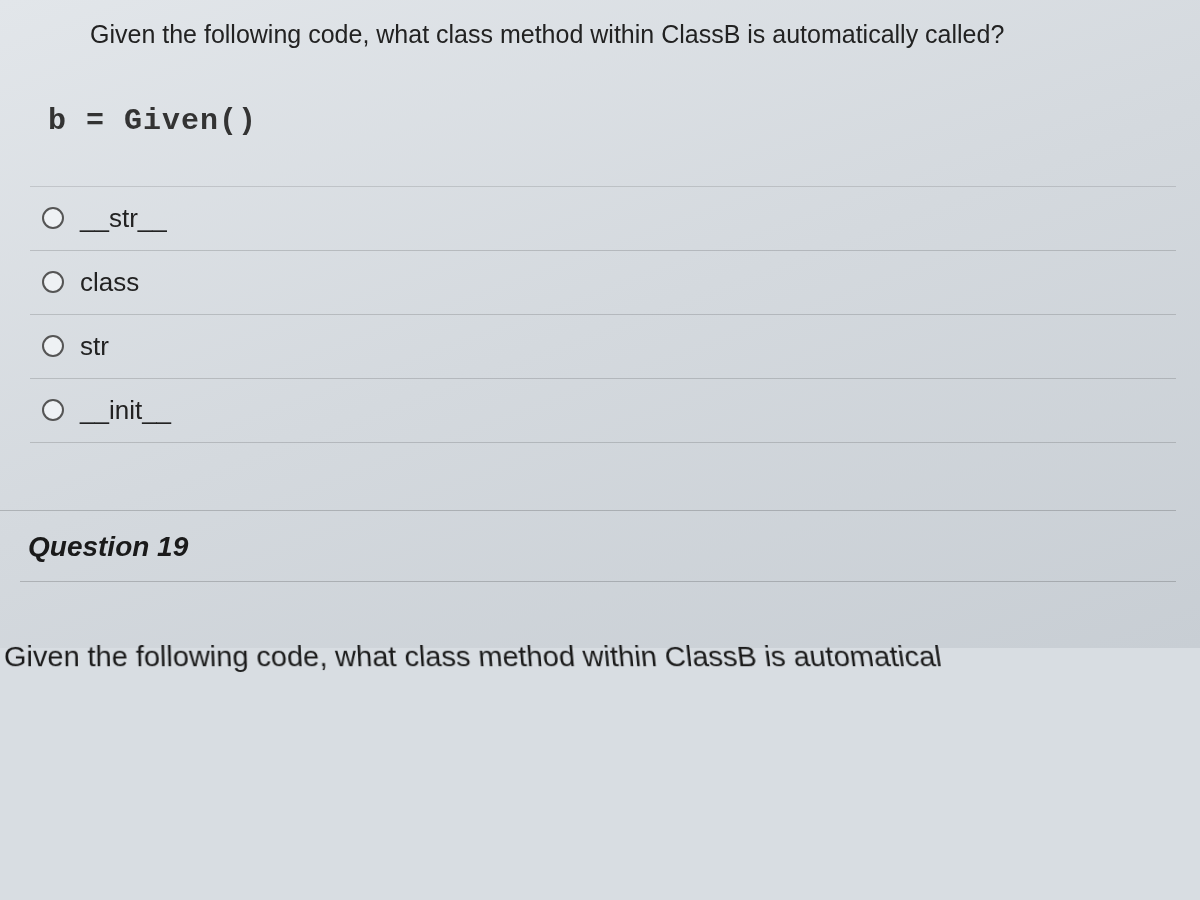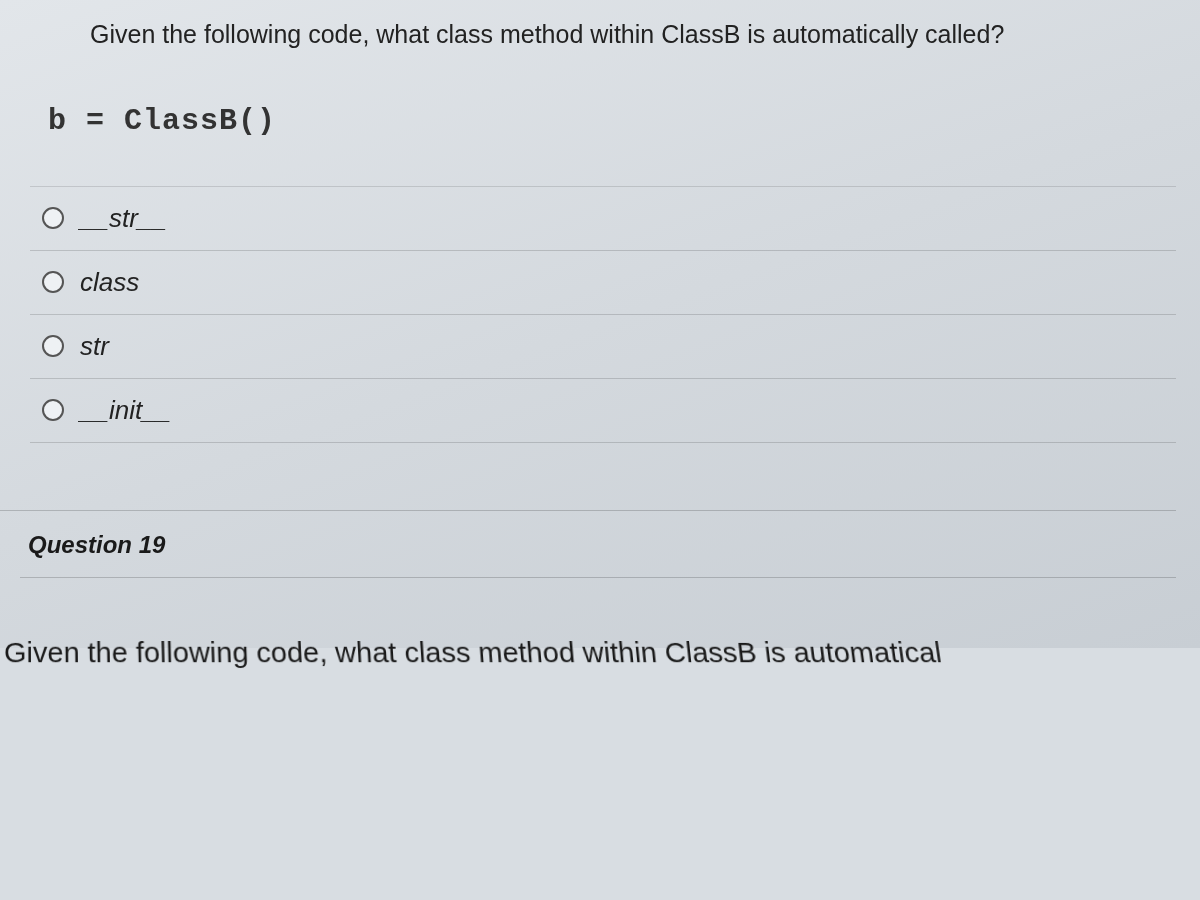--- a/index.html
+++ b/index.html
@@ -40,21 +40,20 @@
     margin-left: -60px;
   }
   .option-row {
     display: flex;
     align-items: center;
     gap: 16px;
     padding: 16px 8px 16px 12px;
     border-bottom: 1px solid rgba(0,0,0,0.15);
     font-size: 26px;
     color: #222;
-    font-style: italic;
   }
   .option-row:first-child {
     border-top: 1px solid rgba(0,0,0,0.12);
   }
   .radio {
     width: 22px;
     height: 22px;
     border: 2px solid #555;
     border-radius: 50%;
     background: #eef1f4;
@@ -66,21 +65,21 @@
     margin-left: -90px;
   }
   .next-question-header {
     margin-left: -70px;
     padding: 20px 0 18px 8px;
     border-bottom: 1px solid rgba(0,0,0,0.18);
   }
   .next-question-header .qtitle {
     font-style: italic;
     font-weight: 700;
-    font-size: 24px;
+    font-size: 28px;
     color: #1a1a1a;
   }
   .next-prompt-wrap {
     margin-left: -90px;
     padding: 58px 0 0 4px;
   }
   .next-prompt {
     font-size: 29px;
     color: #1a1a1a;
     white-space: nowrap;
@@ -90,21 +89,21 @@
 </style>
 </head>
 <body>
 
 <div class="page">
 
   <div class="question-block">
 
     <p class="question-prompt">Given the following code, what class method within ClassB is automatically called?</p>
 
-    <div class="code-block">b = ClassB()</div>
+    <div class="code-block">b = Given()</div>
 
     <div class="options">
 
       <label class="option-row">
         <span class="radio"></span>
         <span>__str__</span>
       </label>
 
       <label class="option-row">
         <span class="radio"></span>

